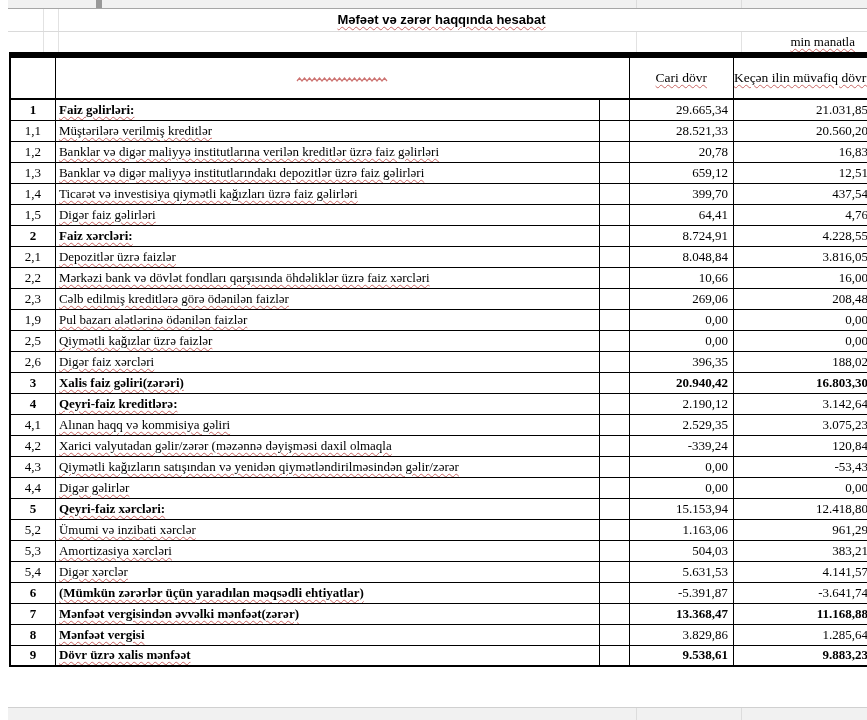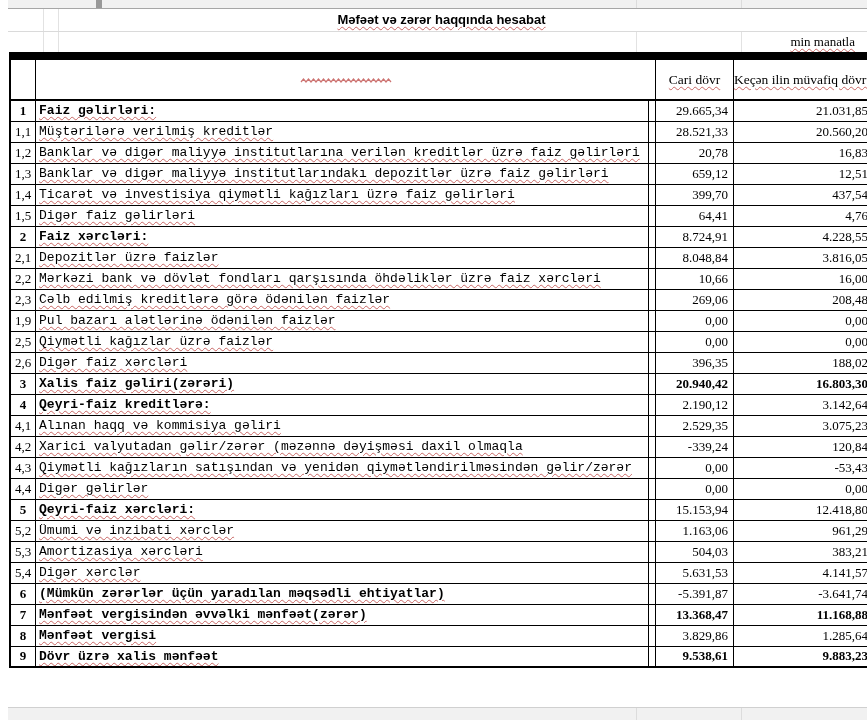--- a/index.html
+++ b/index.html
@@ -32,23 +32,23 @@
     text-decoration-thickness: 1px;
     text-underline-offset: 2px;
   }
   
   table.report {
     position: absolute; top: 52px; left: 1px;
     border-collapse: collapse; table-layout: fixed;
     border: 2px solid #000; font-size: 13px;
   }
   .report th, .report td { border: 1px solid #000; height: 21px; vertical-align: middle; overflow: hidden; white-space: nowrap; }
-  .report thead th { border-top: 8px solid #000000; border-bottom: 2px solid #000; height: 44px; font-weight: normal; font-size: 13.5px; text-align: center; line-height: 1.3; }
+  .report thead th { border-top: 6px solid #000000; border-bottom: 2px solid #000; height: 44px; font-weight: normal; font-size: 13.5px; text-align: center; line-height: 1.3; }
   .td-num { text-align: center; padding: 0 1px; }
-  .td-label { text-align: left; padding: 0 8px 0 3px; font-family: Liberation Mono, monospace; }
+  .td-label { text-align: left; padding: 0 8px 0 3px; }
   .td-spacer { padding: 0; }
   .td-val { text-align: right; padding: 0 5px 0 12px; }
   tr.row-label .td-num, tr.row-label .td-label { font-weight: bold; }
   tr.row-full td { font-weight: bold; }
   .squiggle-svg { display: inline-block; vertical-align: middle; }
 </style>
 </head>
 <body>
 
 <div class="canvas">

